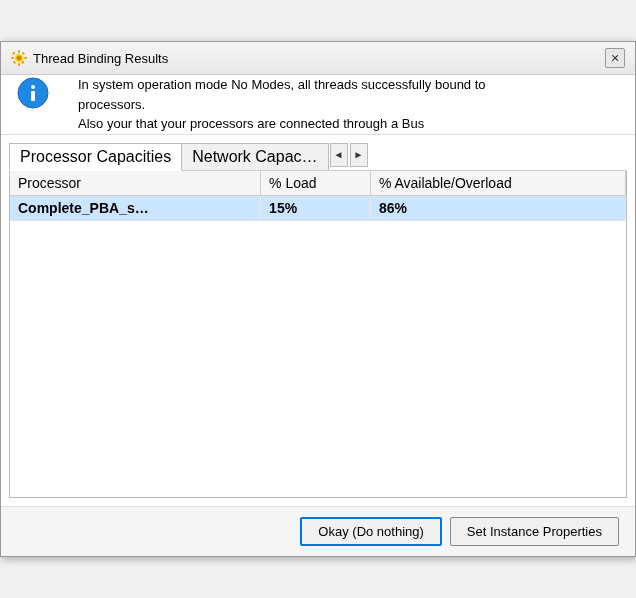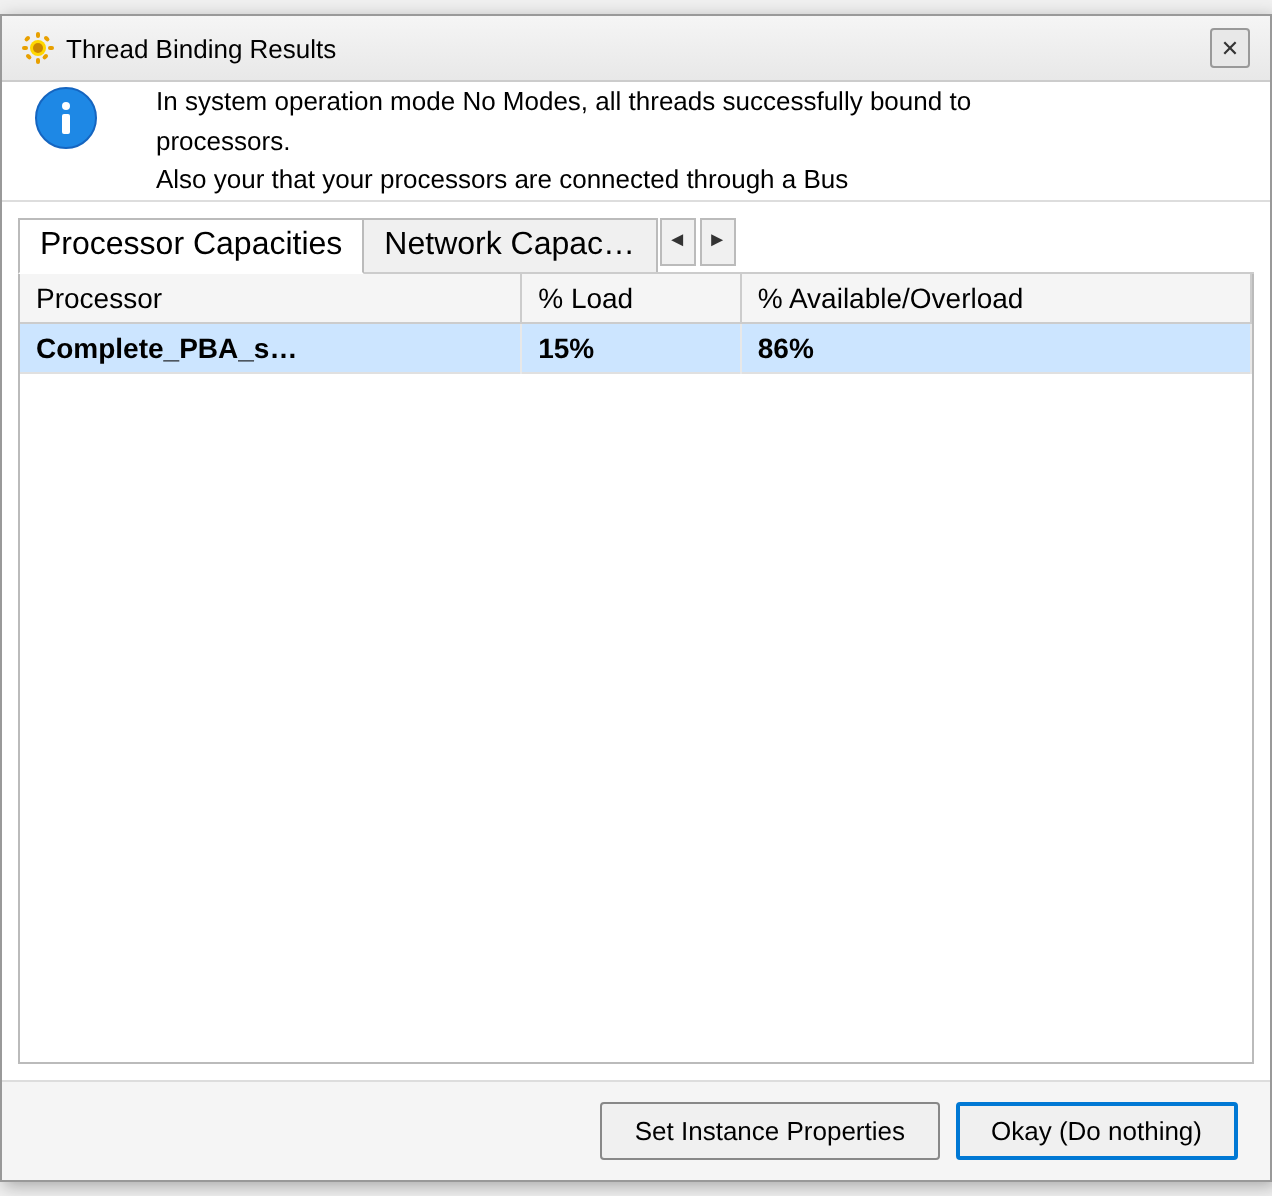--- a/index.html
+++ b/index.html
@@ -7,21 +7,21 @@
       font-family: 'Segoe UI', Arial, sans-serif;
       font-size: 13px;
       background: #f0f0f0;
       display: flex;
       align-items: center;
       justify-content: center;
       min-height: 100vh;
     }
     .dialog {
       width: 636px;
-      height: 584px;
+      height: 516px;
       background: #ffffff;
       border: 1px solid #999;
       box-shadow: 2px 2px 8px rgba(0,0,0,0.3);
       display: flex;
       flex-direction: column;
     }
     .title-bar {
       background: linear-gradient(to bottom, #f5f5f5, #e8e8e8);
       border-bottom: 1px solid #ccc;
       padding: 6px 10px;
@@ -236,16 +236,16 @@
               <td>Complete_PBA_s…</td>
               <td>15%</td>
               <td>86%</td>
             </tr>
           </tbody>
       </table>
     </div>
   </div>
 
   <div class="footer">
+    <button class="btn primary">Okay (Do nothing)</button>
     <button class="btn">Set Instance Properties</button>
-    <button class="btn primary">Okay (Do nothing)</button>
   </div>
 </div>
 
 </body></html>

